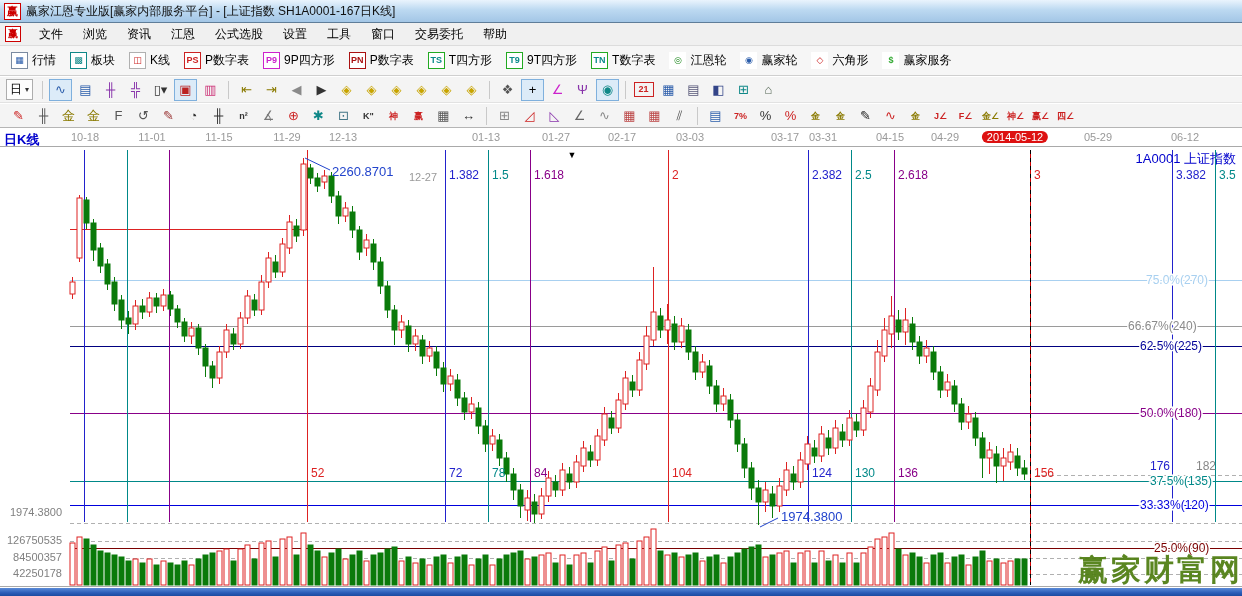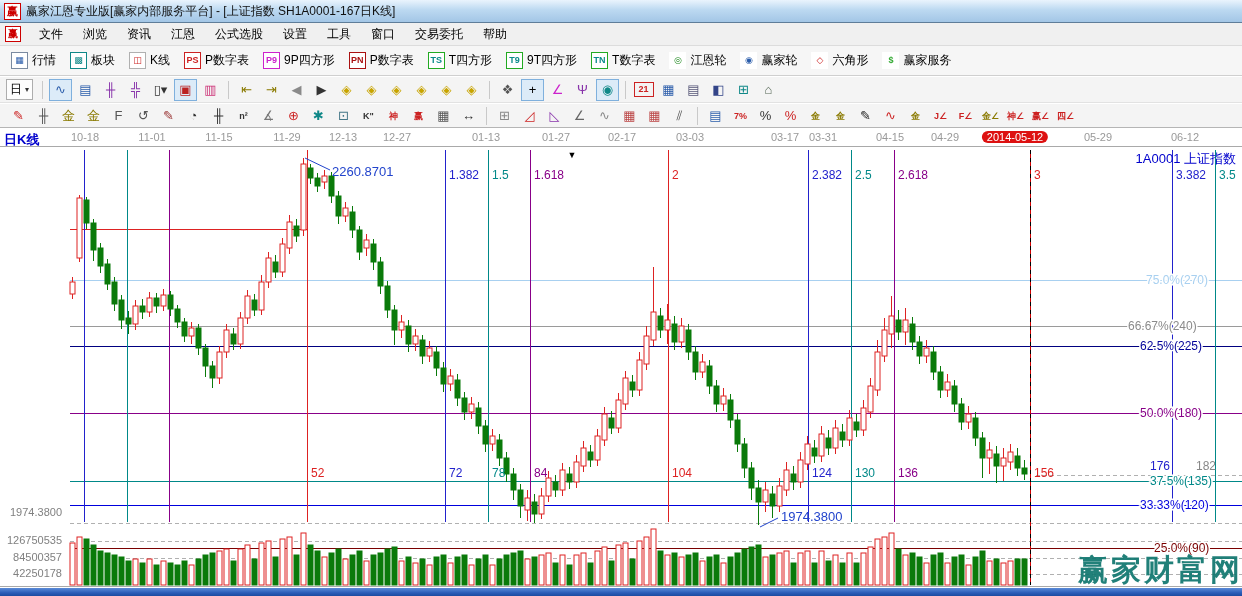--- a/index.html
+++ b/index.html
@@ -37,21 +37,21 @@
     height:19px;padding:0 3px;font-size:12px;margin-right:4px;}
   .period-btn .caret{font-size:8px;margin-left:3px;color:#333;}
   
   #chart-wrap{position:absolute;left:0;top:129px;width:1242px;height:459px;background:#fff;}
   #datebar{position:absolute;left:0;top:0;width:100%;height:17px;}
   .date-label{position:absolute;top:2px;transform:translateX(-50%);font-size:11px;color:#999;}
   .date-label.hl{background:#dd1111;color:#fff;padding:0 5px;}
   #kline-mode{position:absolute;left:4px;top:2px;font-size:13px;font-weight:bold;color:#0000cc;}
   #symbol-label{position:absolute;right:6px;top:21px;font-size:13px;color:#0000cc;}
   #watermark{position:absolute;left:1078px;top:421px;font-size:30px;font-weight:bold;
-    font-family:"DejaVu Serif","Liberation Serif",serif;color:#0f766e;opacity:.92;letter-spacing:3px;white-space:nowrap;}
+    font-family:"DejaVu Serif","Liberation Serif",serif;color:#4d7c0f;opacity:.92;letter-spacing:3px;white-space:nowrap;}
   #statusbar{position:absolute;left:0;bottom:0;width:100%;height:8px;
     background:linear-gradient(#5b8bd8,#2a5cb8 60%,#1b4aa0);}
   svg text{font-family:"Liberation Sans","DejaVu Sans",sans-serif;}
 </style>
 </head>
 <body>
 
 <div id="app">
   <div id="titlebar">
     <span id="app-icon">赢</span>
@@ -353,21 +353,21 @@
     </div>
 
   <div id="chart-wrap">
     <div id="kline-mode">日K线</div>
     <div id="datebar">
         <div class="date-label" style="left: 85px;">10-18</div>
         <div class="date-label" style="left: 152px;">11-01</div>
         <div class="date-label" style="left: 219px;">11-15</div>
         <div class="date-label" style="left: 287px;">11-29</div>
         <div class="date-label" style="left: 343px;">12-13</div>
-        <div class="date-label" style="left: 397px;">12-27</div>
+        <div class="date-label" style="left: 423px; margin-top: 40px;">12-27</div>
         <div class="date-label" style="left: 486px;">01-13</div>
         <div class="date-label" style="left: 556px;">01-27</div>
         <div class="date-label" style="left: 622px;">02-17</div>
         <div class="date-label" style="left: 690px;">03-03</div>
         <div class="date-label" style="left: 757px; margin-left: 28px;">03-17</div>
         <div class="date-label" style="left: 823px;">03-31</div>
         <div class="date-label" style="left: 890px;">04-15</div>
         <div class="date-label" style="left: 945px;">04-29</div>
         <div class="date-label hl" style="left: 1015px; border-radius: 6px;">2014-05-12</div>
         <div class="date-label" style="left: 1098px;">05-29</div>

